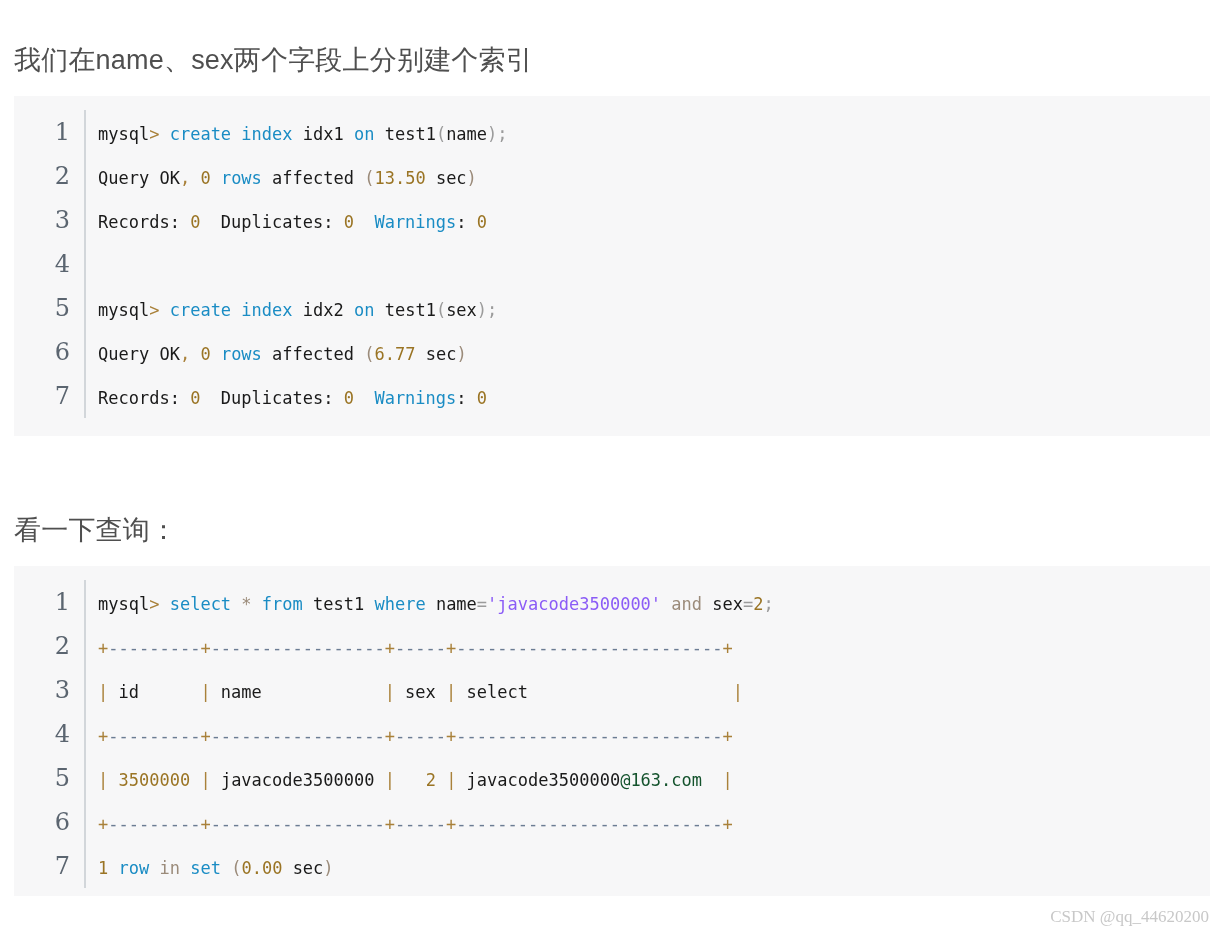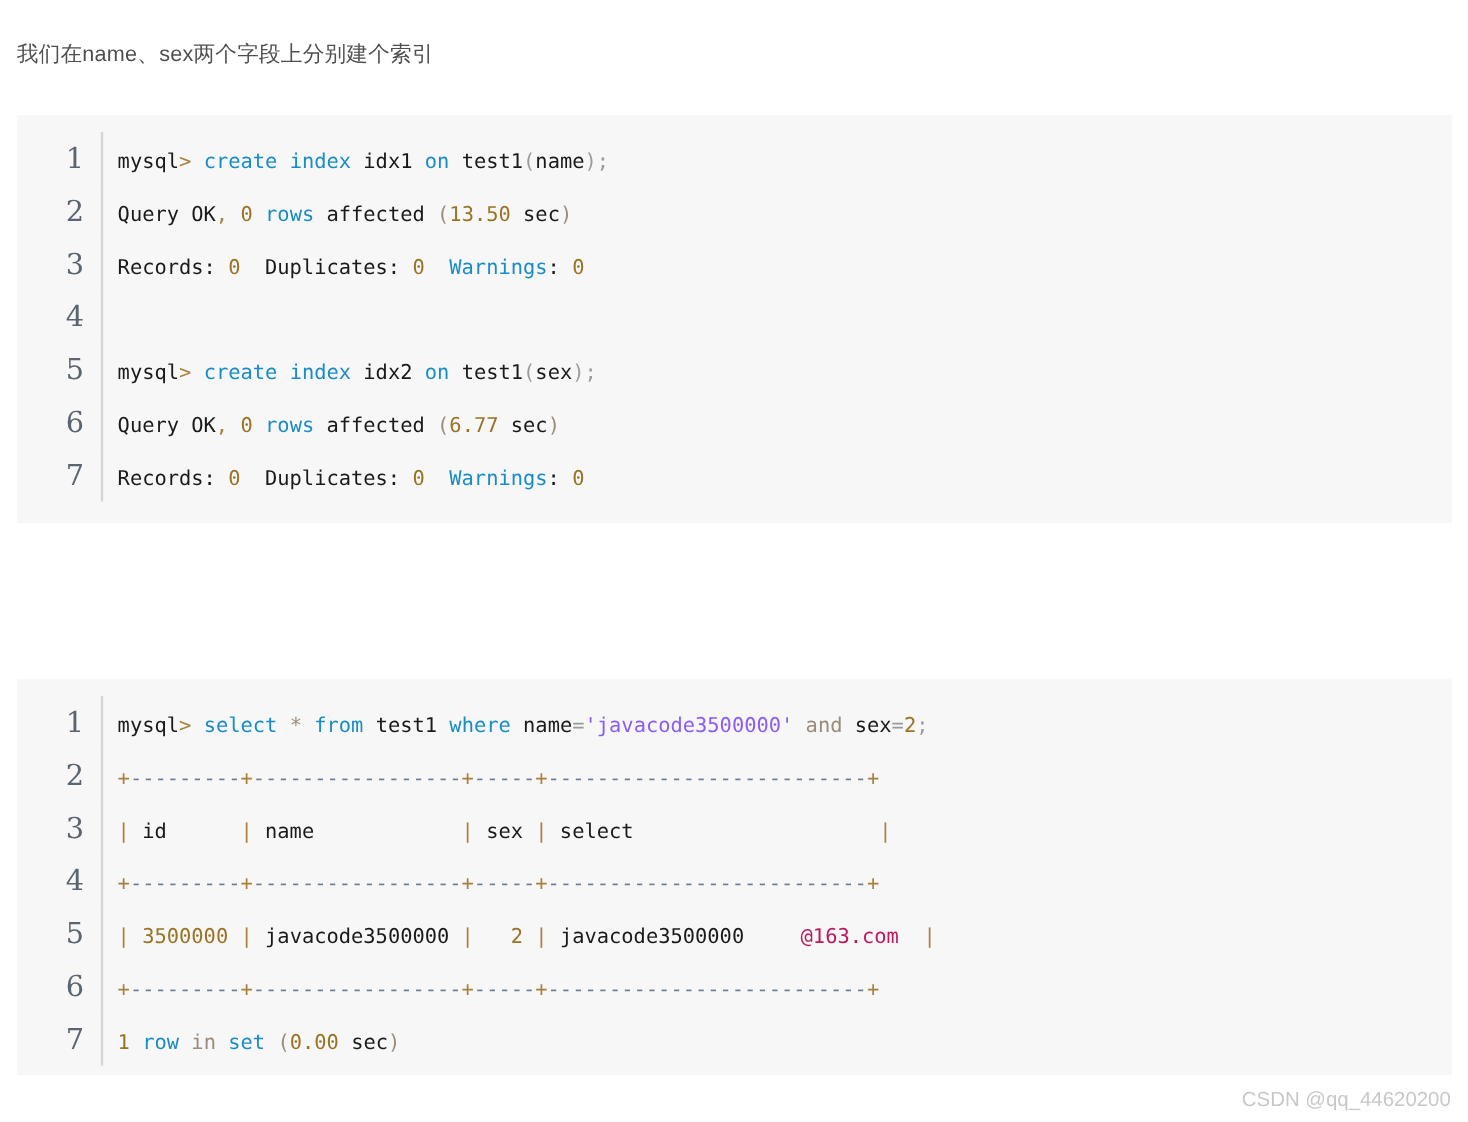--- a/index.html
+++ b/index.html
@@ -20,21 +20,21 @@
   .page {
     position: relative;
     width: 1223px;
     height: 935px;
     box-sizing: border-box;
   }
 
   
   .prose {
     font-family: "Liberation Sans", "DejaVu Sans", sans-serif;
-    font-size: 18px;
+    font-size: 27px;
     line-height: 1.35;
     color: #4f4f4f;
     letter-spacing: 0.2px;
     white-space: pre;
   }
   #para-1 {
     position: absolute;
     left: 14px;
     top: 15px;
   }
@@ -104,30 +104,30 @@
   }
 
   
   .t-plain   { color: #1a1a1a; }
   .t-kw      { color: #1a8cc4; }
   .t-num     { color: #9a7424; }
   .t-punc    { color: #9b9b9b; }
   .t-op      { color: #a9813a; }
   .t-com     { color: #9b8b7a; }
   .t-str     { color: #8b5cf6; }
-  .t-at      { color: #be185d; margin-left: 47px; }
+  .t-at      { color: #14532d; }
   .t-bar     { color: #a9813a; }
   .t-dash    { color: #6b7c93; }
 
   
   #watermark {
     position: absolute;
     right: 14px;
     bottom: 8px;
-    font-family: Liberation Sans, sans-serif;
+    font-family: Liberation Serif, serif;
     font-size: 17px;
     color: #c8c8c8;
     white-space: pre;
   }
 </style>
 </head>
 <body>
 
 <div class="page">
 
@@ -159,20 +159,21 @@
           <div class="gutter">6</div>
           <div class="code-line"><span class="t-plain">Query OK</span><span class="t-op">,</span><span class="t-plain"> </span><span class="t-num">0</span><span class="t-plain"> </span><span class="t-kw">rows</span><span class="t-plain"> affected </span><span class="t-com">(</span><span class="t-num">6.77</span><span class="t-plain"> </span><span class="t-plain">sec</span><span class="t-com">)</span></div>
         </div>
         <div class="code-row">
           <div class="gutter">7</div>
           <div class="code-line"><span class="t-plain">Records: </span><span class="t-num">0</span><span class="t-plain">  Duplicates: </span><span class="t-num">0</span><span class="t-plain">  </span><span class="t-kw">Warnings</span><span class="t-plain">: </span><span class="t-num">0</span></div>
         </div>
       </div>
   </div>
 
+  <p class="prose" id="para-2">看一下查询：</p>
 
   <div class="codeblock" id="code-2">
     <div>
         <div class="code-row">
           <div class="gutter">1</div>
           <div class="code-line"><span class="t-plain">mysql</span><span class="t-op">&gt;</span><span class="t-plain"> </span><span class="t-kw">select</span><span class="t-plain"> </span><span class="t-com">*</span><span class="t-plain"> </span><span class="t-kw">from</span><span class="t-plain"> test1 </span><span class="t-kw">where</span><span class="t-plain"> name</span><span class="t-punc">=</span><span class="t-str">'javacode3500000'</span><span class="t-plain"> </span><span class="t-com">and</span><span class="t-plain"> sex</span><span class="t-punc">=</span><span class="t-num">2</span><span class="t-punc">;</span></div>
         </div>
         <div class="code-row">
           <div class="gutter">2</div>
           <div class="code-line"><span class="t-bar">+</span><span class="t-dash">---------</span><span class="t-bar">+</span><span class="t-dash">-----------------</span><span class="t-bar">+</span><span class="t-dash">-----</span><span class="t-bar">+</span><span class="t-dash">--------------------------</span><span class="t-bar">+</span></div>

